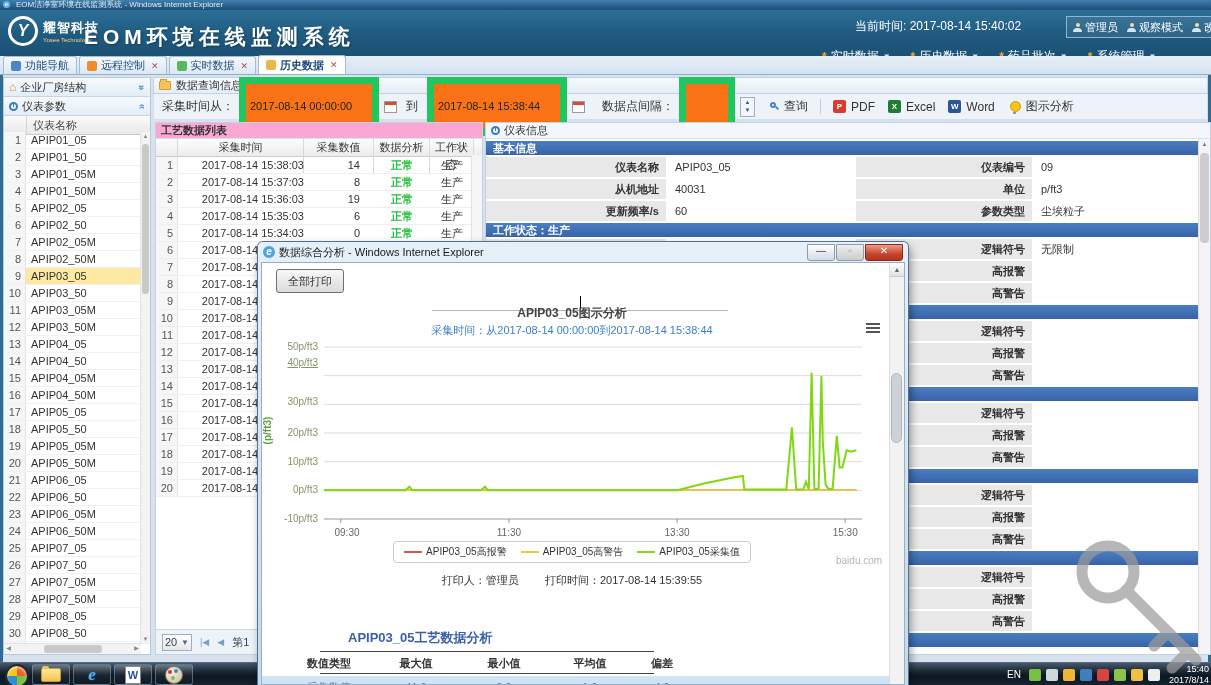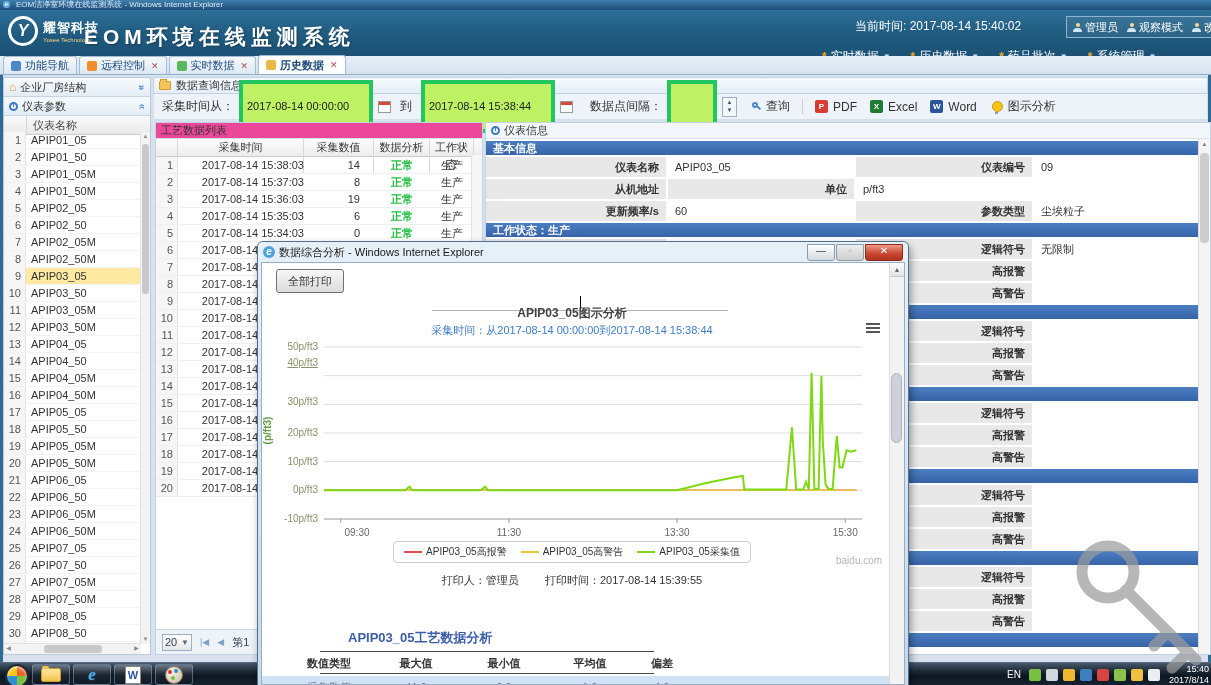--- a/index.html
+++ b/index.html
@@ -62,36 +62,36 @@
   .side-varr{position:absolute;width:9px;height:9px;font-size:6px;color:#888;text-align:center;line-height:9px;}
   .side-hscroll{position:absolute;left:0;bottom:0;right:9px;height:10px;background:#f3f3f3;border-top:1px solid #e2e2e2;}
   .side-hthumb{position:absolute;left:40px;top:1px;width:58px;height:8px;background:#c9c9c9;border-radius:3px;}
   
   .query-head{position:absolute;left:153px;top:77px;width:1055px;height:17px;background:linear-gradient(#f4f9fd,#e5eef7);border:1px solid #c3d2e2;
     box-sizing:border-box;display:flex;align-items:center;gap:5px;font-size:11px;padding-left:5px;}
   .folder-ico{width:12px;height:9px;background:#f5c35a;border-radius:1px;position:relative;border:1px solid #d99b2c;box-sizing:border-box;}
   .folder-ico::before{content:"";position:absolute;left:0;top:-3px;width:5px;height:2px;background:#f5c35a;border:1px solid #d99b2c;border-bottom:none;}
   .query-bar{position:absolute;left:153px;top:94px;width:1055px;height:26px;background:#eef3f9;border:1px solid #d5e0ea;border-top:none;
     box-sizing:border-box;display:flex;align-items:center;font-size:12px;gap:5px;padding-left:8px;white-space:nowrap;}
-  .inp{height:17px;border:4px solid #22c55e;background:#bef264;padding:14px 4px;font-size:11px;line-height:17px;color:#222;width:118px;}
+  .inp{height:17px;border:7px solid #22c55e;background:#f97316;padding:14px 4px;font-size:11px;line-height:17px;color:#222;width:118px;}
   .inp.small{width:34px;}
   .cal{width:13px;height:12px;background:#fff;border:1px solid #999;box-sizing:border-box;position:relative;cursor:pointer;}
   .cal::before{content:"";position:absolute;left:0;top:0;right:0;height:3px;background:#d84a3a;}
   .spin{display:inline-flex;flex-direction:column;width:13px;height:18px;border:1px solid #9ab0c8;background:#f4f7fa;font-size:6px;line-height:8px;text-align:center;color:#456;cursor:pointer;}
   .mag{width:9px;height:9px;position:relative;display:inline-block;}
   .mag::before{content:"";position:absolute;left:0;top:0;width:6px;height:6px;border:2px solid #4a86c8;border-radius:50%;box-sizing:border-box;}
   .mag::after{content:"";position:absolute;left:5px;top:5px;width:4px;height:2px;background:#4a86c8;transform:rotate(45deg);}
   .tool-lbl{cursor:pointer;}
   .vsep{width:1px;height:15px;background:#c6cdd5;margin:0 7px;}
   .fico{width:13px;height:13px;border-radius:2px;color:#fff;font-size:8px;font-weight:bold;text-align:center;line-height:13px;display:inline-block;}
   .bulb{width:9px;height:9px;border-radius:50%;background:#f5c518;border:1px solid #cf9a10;display:inline-block;position:relative;}
   .bulb::after{content:"";position:absolute;left:2px;bottom:-3px;width:3px;height:2px;background:#9a9a9a;}
   
   .table-panel{position:absolute;left:155px;top:122px;width:328px;height:533px;background:#fff;border:1px solid #c3d2e2;box-sizing:border-box;}
-  .tp-head{height:15px;background:#ec4899;border-bottom:1px solid #d8e2ec;font-size:11px;line-height:15px;padding-left:5px;color:#333;}
+  .tp-head{height:15px;background:#f9a8d4;border-bottom:1px solid #d8e2ec;font-size:11px;line-height:15px;padding-left:5px;color:#333;font-weight:bold;}
   .thead{display:grid;grid-template-columns:22px 126px 70px 56px 44px;height:17px;background:linear-gradient(#fcfcfc,#ececec);border-bottom:1px solid #ccc;font-size:11px;color:#333;}
   .thead div{border-right:1px solid #d8d8d8;text-align:center;line-height:17px;}
   .trow{display:grid;grid-template-columns:22px 126px 70px 56px 44px;height:16px;font-size:11px;border-bottom:1px solid #efefef;}
   .trow div{line-height:16px;}
   .trow .c-num{background:#f6f6f6;text-align:right;padding-right:4px;border-right:1px solid #e5e5e5;color:#555;box-sizing:border-box;}
   .trow .c-time{padding-left:8px;text-align:right;}
   .trow .c-val{text-align:right;padding-right:14px;}
   .trow .c-ana{text-align:center;color:#1fbf3f;font-weight:bold;}
   .trow .c-sta{text-align:center;}
   .tp-scroll{position:absolute;right:0;top:32px;bottom:0;width:10px;background:#f6f6f6;border-left:1px solid #e3e3e3;}
@@ -689,20 +689,21 @@
             <div class="vc">APIP03_05</div>
             <div class="lc">仪表编号</div>
             <div class="vc">09</div>
           </div>
         </div>
 
         <div class="info-row" data-type="row">
 
           <div class="cells">
             <div class="lc">从机地址</div>
+            <div class="vc">40031</div>
             <div class="lc">单位</div>
             <div class="vc">p/ft3</div>
           </div>
         </div>
 
         <div class="info-row" data-type="row">
 
           <div class="cells">
             <div class="lc">更新频率/s</div>
             <div class="vc">60</div>
@@ -942,21 +943,21 @@
               <line x1="0" x2="538" y1="172" y2="172" stroke="#9a9a9a" stroke-width="1"></line>
               <line x1="16.8125" x2="16.8125" y1="172" y2="176" stroke="#9a9a9a"></line>
               <line x1="184.9375" x2="184.9375" y1="172" y2="176" stroke="#9a9a9a"></line>
               <line x1="353.0625" x2="353.0625" y1="172" y2="176" stroke="#9a9a9a"></line>
               <line x1="521.1875" x2="521.1875" y1="172" y2="176" stroke="#9a9a9a"></line>
               <polyline points="0.0,143.3 532.4,143.3" fill="none" stroke="#e05252" stroke-width="1.5"></polyline>
               <polyline points="0.0,143.3 532.4,143.3" fill="none" stroke="#e8c840" stroke-width="1.5"></polyline>
               <polyline points="0.0,143.3 81.3,143.3 85.5,139.6 88.3,143.3 156.9,143.3 161.1,139.6 163.9,143.3 353.1,143.3 381.1,136.2 409.1,130.4 418.9,129.0 420.3,142.5 462.3,142.5 467.9,80.3 472.2,142.5 479.2,142.5 482.0,134.7 484.8,142.5 487.6,25.8 490.4,141.9 494.6,141.9 497.4,28.7 498.8,94.6 501.6,137.6 504.4,141.9 508.6,141.9 512.8,88.9 515.6,120.4 518.4,120.4 522.6,103.2 526.8,104.6 532.4,103.2" fill="none" stroke="#7fd813" stroke-width="2"></polyline>
             </svg></div>
         <div id="xtick-box">
-            <div class="xtick" style="left: 91px; top: 188px;">09:30</div>
+            <div class="xtick" style="left: 81px; top: 188px;">09:30</div>
             <div class="xtick" style="left: 242.938px; top: 188px;">11:30</div>
             <div class="xtick" style="left: 411.062px; top: 188px;">13:30</div>
             <div class="xtick" style="left: 579.188px; top: 188px;">15:30</div>
           </div>
       </div>
 
       <div class="legend">
         <span class="legend-box">
 
             <span class="leg-item">

